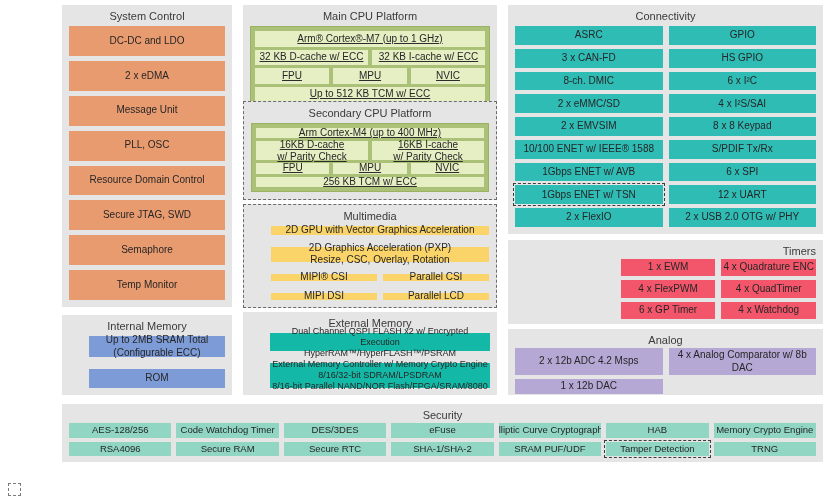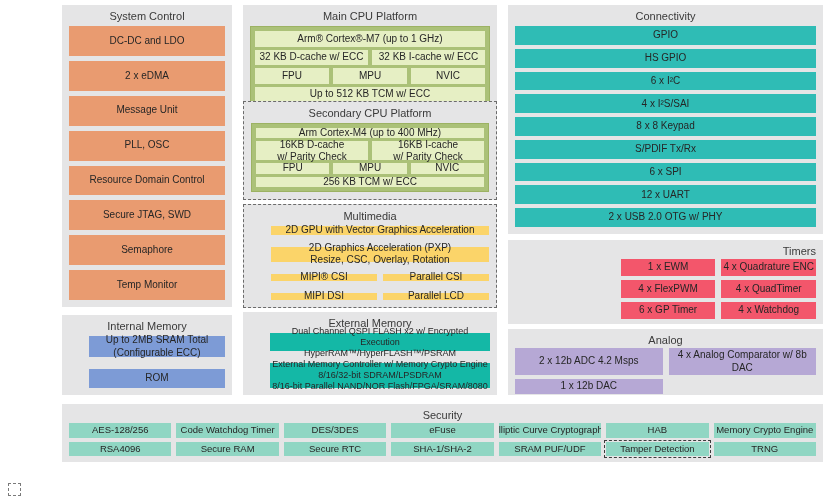--- a/index.html
+++ b/index.html
@@ -37,21 +37,21 @@
   .rose   { background:#14b8a6; }
   .red    { background:#f3566b; }
   .purple { background:#b6a8d5; }
   .mint   { background:#90d6c3; }
   .empty  { background:transparent; }
   .dashed-item { outline:1px dashed #3c3c3c; outline-offset:1.5px; }
   .cpu-box {
     flex:1; background:#abc178; border:1px solid #9cb263; padding:4px;
     display:flex; flex-direction:column; gap:3px; min-height:0; box-sizing:border-box;
   }
-  .cpu-row { display:flex; gap:4px; flex:1; min-height:0; }
+  .cpu-row { display:flex; gap:4px; flex:1; min-height:0;text-decoration:underline; }
   .cpu-row.tall { flex:1.8; }
   .cpu-cell {
     flex:1; background:#e6efc4; display:flex; align-items:center; justify-content:center;
     text-align:center; font-size:10px; line-height:1.2; white-space:pre-line; color:#262626;
   }
   .legend { position:absolute; left:8px; top:469px; display:flex; align-items:center; gap:7px; }
   .legend-swatch {
     width:13px; height:13px; border:1px dashed #7a7a7a; background:#ffffff; box-sizing:border-box;
   }
   .legend-label { font-size:11px; color:#3a3a3a;margin-top:29px; }
@@ -152,20 +152,31 @@
 HyperRAM™/HyperFLASH™/PSRAM</div>
       <div class="block rose small" style="flex:1.4">External Memory Controller w/ Memory Crypto Engine
 8/16/32-bit SDRAM/LPSDRAM
 8/16-bit Parallel NAND/NOR Flash/FPGA/SRAM/8080</div>
     </div>
   </div>
 
   <div class="section" style="left:508px; top:5px; width:315px; height:229px;">
     <div class="section-title">Connectivity</div>
     <div class="two-col">
+      <div class="col">
+        <div class="block teal">ASRC</div>
+        <div class="block teal">3 x CAN-FD</div>
+        <div class="block teal">8-ch. DMIC</div>
+        <div class="block teal">2 x eMMC/SD</div>
+        <div class="block teal">2 x EMVSIM</div>
+        <div class="block teal">10/100 ENET w/ IEEE® 1588</div>
+        <div class="block teal">1Gbps ENET w/ AVB</div>
+        <div class="block teal dashed-item">1Gbps ENET w/ TSN</div>
+        <div class="block teal">2 x FlexIO</div>
+      </div>
       <div class="col">
         <div class="block teal">GPIO</div>
         <div class="block teal">HS GPIO</div>
         <div class="block teal">6 x I²C</div>
         <div class="block teal">4 x I²S/SAI</div>
         <div class="block teal">8 x 8 Keypad</div>
         <div class="block teal">S/PDIF Tx/Rx</div>
         <div class="block teal">6 x SPI</div>
         <div class="block teal">12 x UART</div>
         <div class="block teal">2 x USB 2.0 OTG w/ PHY</div>

